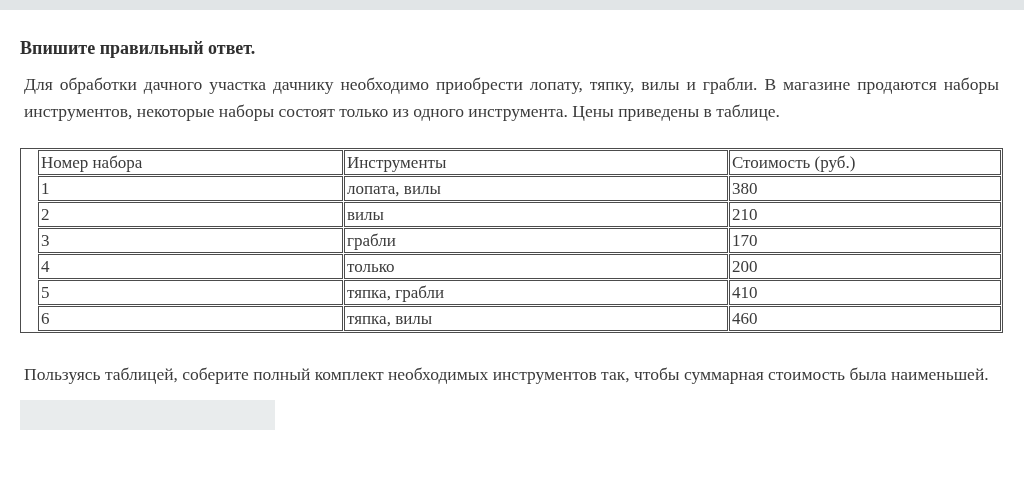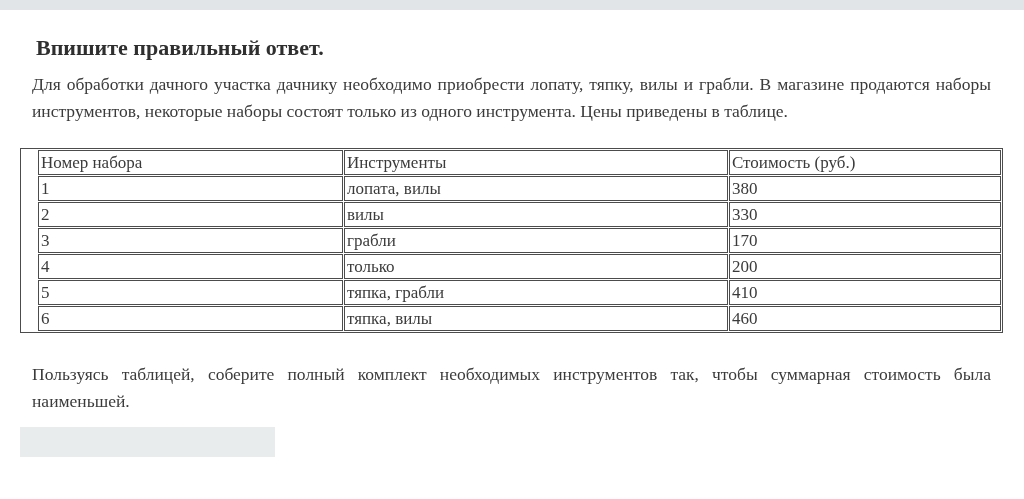--- a/index.html
+++ b/index.html
@@ -18,30 +18,30 @@
   }
   .top-bar {
     height: 10px;
     width: 100%;
     background: #e1e5e7;
   }
   .content {
     padding: 16px 21px 0 20px;
   }
   .heading {
-    font-size: 22px;
+    font-size: 18px;
     font-weight: bold;
     color: #2f2f2f;
-    margin: 11px 0 0 16px;
+    margin: 11px 0 0 0;
     line-height: 22px;
   }
   p {
     font-size: 17.5px;
     line-height: 27px;
-    margin: 12px;
+    margin: 4px;
     color: #3b3b3b;
   }
   .intro {
     margin-top: 12px;
     text-align: justify;
   }
   table.price-table {
     width: 100%;
     margin-top: 23px;
     border: 1px solid #4c4c4c;
@@ -109,21 +109,21 @@
       </thead>
       <tbody>
         <tr>
           <td>1</td>
           <td>лопата, вилы</td>
           <td>380</td>
         </tr>
         <tr>
           <td>2</td>
           <td>вилы</td>
-          <td>330</td>
+          <td>210</td>
         </tr>
         <tr>
           <td>3</td>
           <td>грабли</td>
           <td>170</td>
         </tr>
         <tr>
           <td>4</td>
           <td>только</td>
           <td>200</td>

